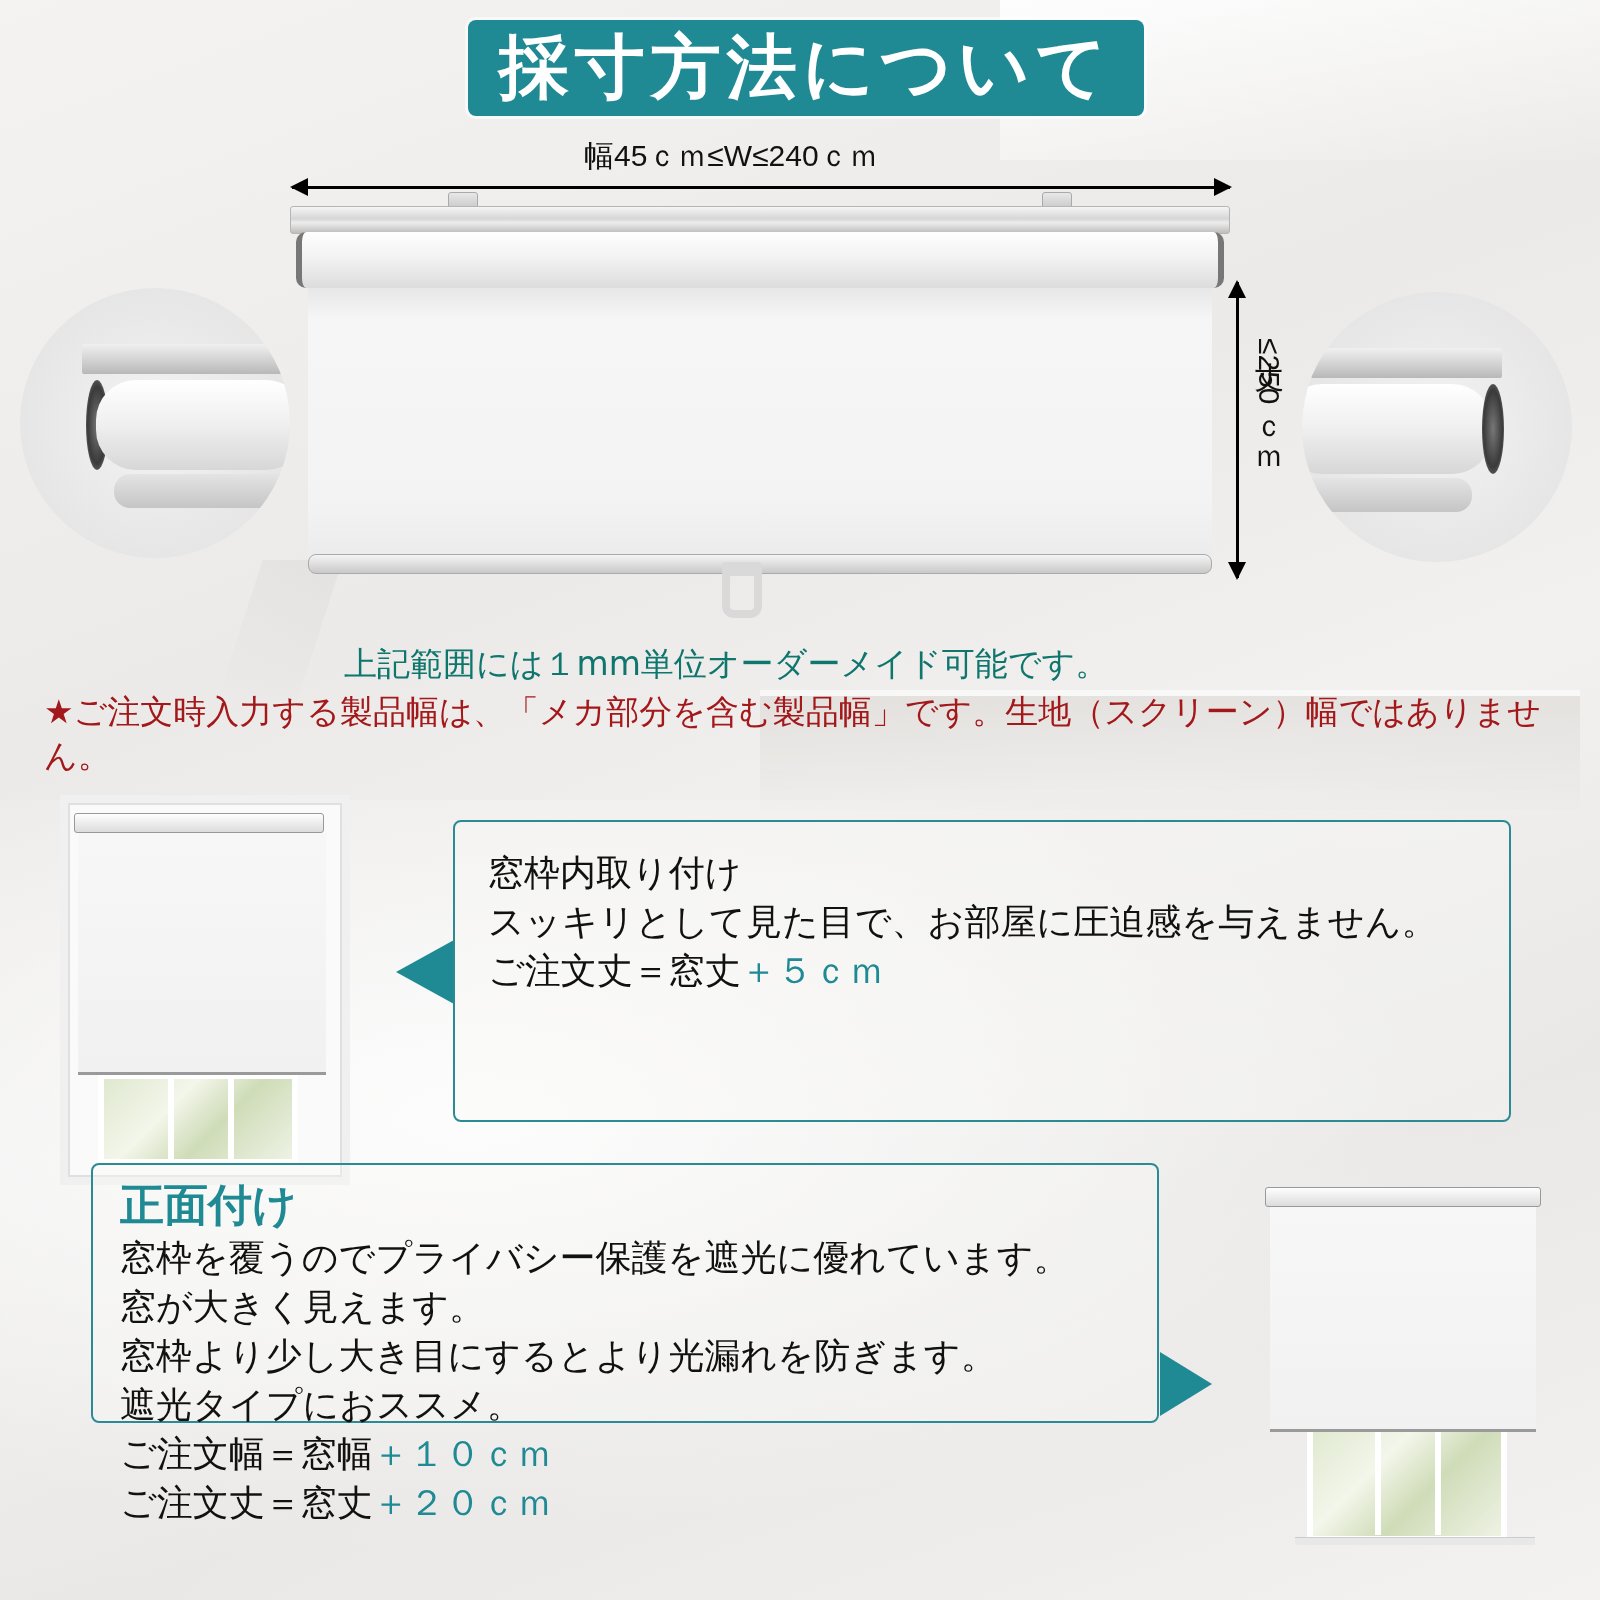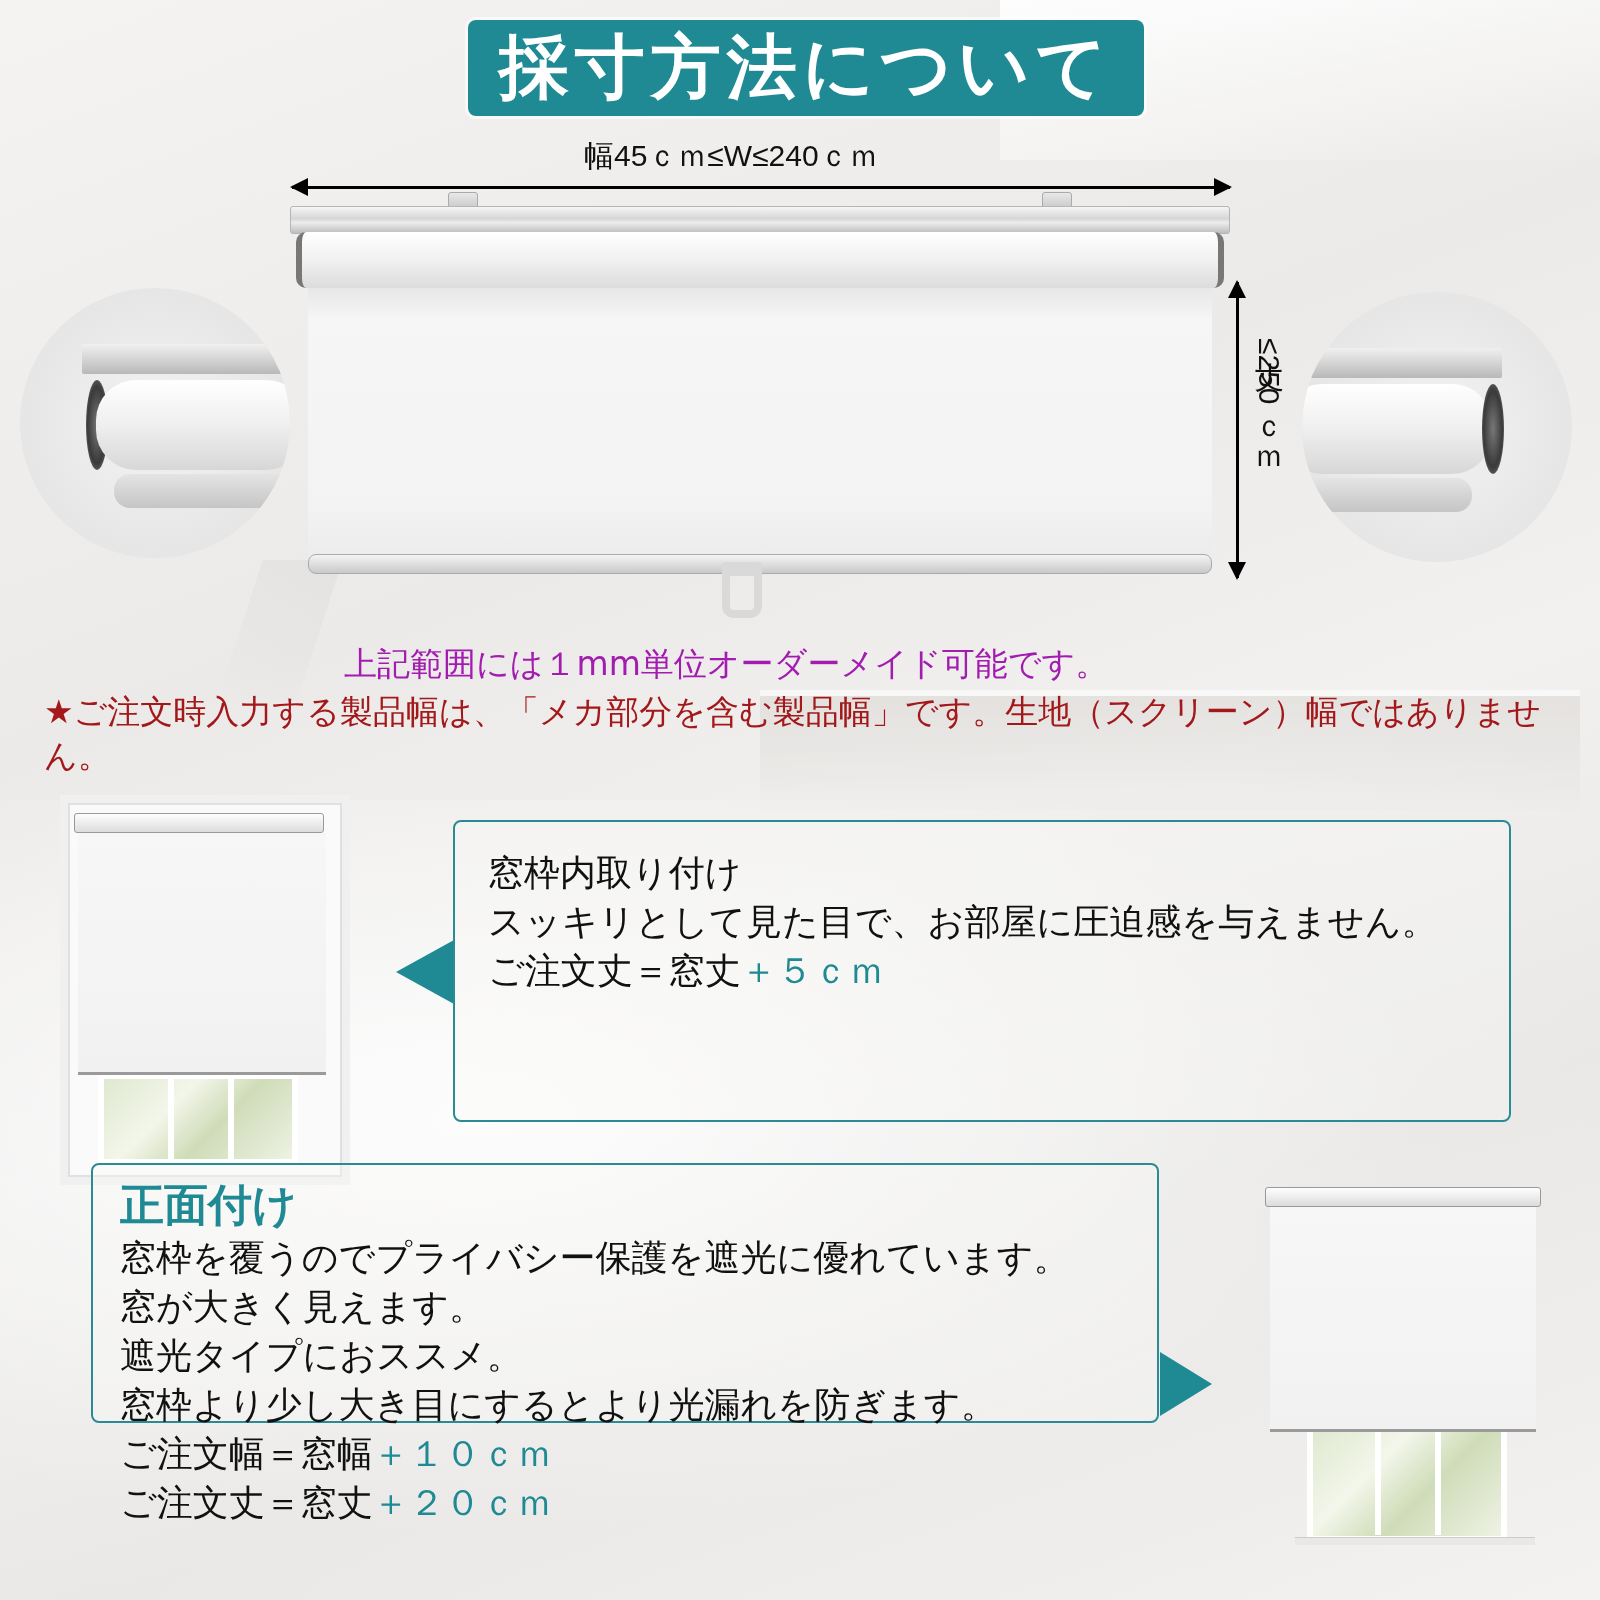--- a/index.html
+++ b/index.html
@@ -82,21 +82,21 @@
   .detail-circle { position: absolute; width: 270px; height: 270px; border-radius: 50%;
     background: radial-gradient(circle at 50% 50%, #f3f3f3, #e6e6e6 70%, #dedede); overflow: hidden; }
   .detail-left { left: 20px; top: 288px; }
   .detail-right { left: 1302px; top: 292px; }
   .dc-rail { position: absolute; height: 30px; background: linear-gradient(#f0f0f0, #cfcfcf 60%, #b8b8b8); border-radius: 2px; }
   .dc-roll { position: absolute; height: 90px; background: linear-gradient(#ffffff, #efefef 50%, #d7d7d7); border-radius: 40px; }
   .dc-bar { position: absolute; height: 34px; background: linear-gradient(#e4e4e4, #c5c5c5); border-radius: 16px; }
   .dc-cap { position: absolute; width: 22px; height: 90px; border-radius: 50%; background: radial-gradient(#777, #3a3a3a 60%, #999); }
 
   
-  .order-note { position: absolute; left: 344px; top: 642px; font-size: 33px; color: #a21caf; }
+  .order-note { position: absolute; left: 344px; top: 642px; font-size: 33px; color: #0f766e; }
   .warning { position: absolute; left: 44px; top: 690px; width: 1530px; font-size: 33px; line-height: 44px; color: #a3181a; }
 
   
   .panel { position: absolute; border: 2px solid #2a8b95; border-radius: 8px; background: rgba(248,248,247,0.35); }
   .panel-ceiling { left: 453px; top: 820px; width: 1058px; height: 302px; }
   .panel-front { left: 91px; top: 1163px; width: 1068px; height: 260px; }
   .panel-heading { color: #1f8a93; font-weight: bold; font-size: 44px; line-height: 56px; }
   .panel-line { font-size: 36px; line-height: 49px; color: #111; white-space: nowrap; }
   .teal { color: #1f8a93; }
   .panel-ceiling .content { position: absolute; left: 33px; top: 26px; }
@@ -178,22 +178,22 @@
       <span>ご注文丈＝窓丈</span><span class="teal">＋５ｃｍ</span>
     </div>
   </div>
 </div>
 
 <div class="panel panel-front">
   <div class="content">
     <div class="panel-heading">正面付け</div>
     <div class="panel-line">窓枠を覆うのでプライバシー保護を遮光に優れています。</div>
     <div class="panel-line">窓が大きく見えます。</div>
+    <div class="panel-line">窓枠より少し大き目にするとより光漏れを防ぎます。</div>
     <div class="panel-line">遮光タイプにおススメ。</div>
-    <div class="panel-line">窓枠より少し大き目にするとより光漏れを防ぎます。</div>
     <div class="panel-line">
       <span>ご注文幅＝窓幅</span><span class="teal">＋１０ｃｍ</span>
     </div>
     <div class="panel-line">
       <span>ご注文丈＝窓丈</span><span class="teal">＋２０ｃｍ</span>
     </div>
   </div>
 </div>
 <div class="pointer-right"></div>
 

